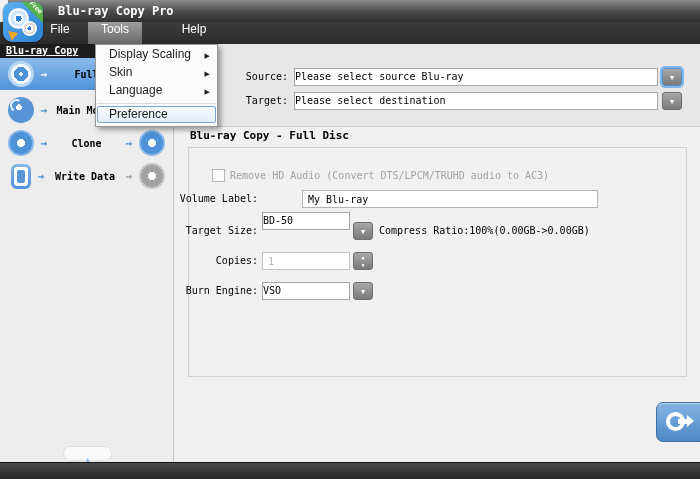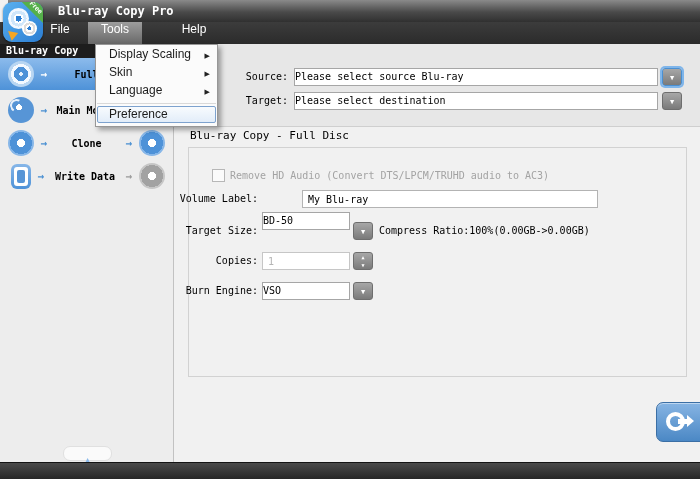--- a/index.html
+++ b/index.html
@@ -36,21 +36,21 @@
                  font:12px "Liberation Sans",sans-serif;color:#1c1c1c;cursor:default;}
   .submenu-arrow{position:absolute;right:7px;top:0;font-size:7px;line-height:18px;color:#222;}
   .menu-sep{height:1px;background:#d9d9d9;margin:2px 1px;}
   .menu-pop-item.hl{margin:1px;height:15px;line-height:15px;padding-left:11px;
                     border:1px solid #7da2ce;border-radius:2px;
                     background:linear-gradient(#f8fbfe,#e2edf9);}
   
   .sidebar{position:absolute;left:0;top:44px;width:173px;height:418px;background:#ededed;
            border-right:1px solid #c2c2c2;}
   .side-header{height:14px;background:#1d1d1d;color:#fff;font-weight:bold;font-size:10px;
-               line-height:14px;padding-left:6px;}
+               line-height:14px;padding-left:6px;text-decoration:underline;}
   .side-row{position:absolute;left:0;width:173px;height:32px;display:flex;align-items:center;cursor:default;}
   .side-row.sel{background:linear-gradient(#8cbbec,#4e92d8);}
   #row-full{top:14px;} #row-main{top:50px;} #row-clone{top:83px;} #row-write{top:116px;}
   .s-icon{width:26px;height:26px;margin-left:8px;flex:0 0 auto;border-radius:50%;}
   .s-icon.disc-full{background:radial-gradient(circle,#e8f2fc 0 2px,#4e92d8 2px 7px,#f4f9ff 7px 10px,#b9d6f2 10px 13px);}
   .s-icon.disc-main{background:radial-gradient(circle at 42% 40%,#ffffff 0 3px,#5795d6 3px 13px);position:relative;}
   .s-icon.disc-main::after{content:"";position:absolute;left:2px;top:2px;width:9px;height:9px;border-radius:50%;
                            border:2px solid rgba(255,255,255,.85);border-right-color:transparent;border-bottom-color:transparent;
                            transform:rotate(-15deg);}
   .s-icon.donut-blue{background:radial-gradient(circle,#ffffff 0 4px,#4e92d8 4px 11px,#86b6e8 11px 13px);}
@@ -68,21 +68,21 @@
   .top-panel{position:absolute;left:174px;top:44px;width:526px;height:82px;background:#e7e7e7;
              border-bottom:1px solid #cfcfcf;}
   .fld-label{position:absolute;font-size:10px;color:#000;}
   .combo-field{position:absolute;background:#fff;border:1px solid #a6a6a6;font-size:10px;color:#000;
                line-height:16px;white-space:nowrap;overflow:hidden;}
   .combo-btn{position:absolute;width:20px;height:18px;background:linear-gradient(#a7a7a7,#7a7a7a);
              border:1px solid #6e6e6e;border-radius:3px;color:#fff;text-align:center;
              font-size:7px;line-height:18px;cursor:pointer;box-sizing:border-box;}
   .combo-btn.focus{box-shadow:0 0 0 2px #7fb5ea;border-color:#4a90d2;}
   
-  .section-title{position:absolute;left:190px;top:129px;font-weight:normal;font-size:11px;color:#000;}
+  .section-title{position:absolute;left:190px;top:129px;font-weight:bold;font-size:11px;color:#000;}
   .groupbox{position:absolute;left:188px;top:147px;width:497px;height:228px;border:1px solid #d2d2d2;
             background:#f1f1f1;}
   .checkbox{position:absolute;left:212px;top:169px;width:11px;height:11px;border:1px solid #b7b7b7;background:#fbfbfb;}
   .hd-label{position:absolute;left:230px;top:170px;font-size:10px;color:#a3a3a3;}
   .f-label{position:absolute;left:153px;width:105px;text-align:right;font-size:10px;color:#000;}
   .text-input{position:absolute;background:#fff;border:1px solid #b3b3b3;font:10px "DejaVu Sans Mono",monospace;
               color:#000;padding:0 0 0 5px;box-sizing:border-box;}
   .text-input.disabled{color:#b5b5b5;border-color:#c6c6c6;}
   .ratio-text{position:absolute;left:379px;top:225px;font-size:10px;color:#000;}
   .spin-btn{position:absolute;width:20px;height:18px;background:linear-gradient(#a7a7a7,#7a7a7a);

